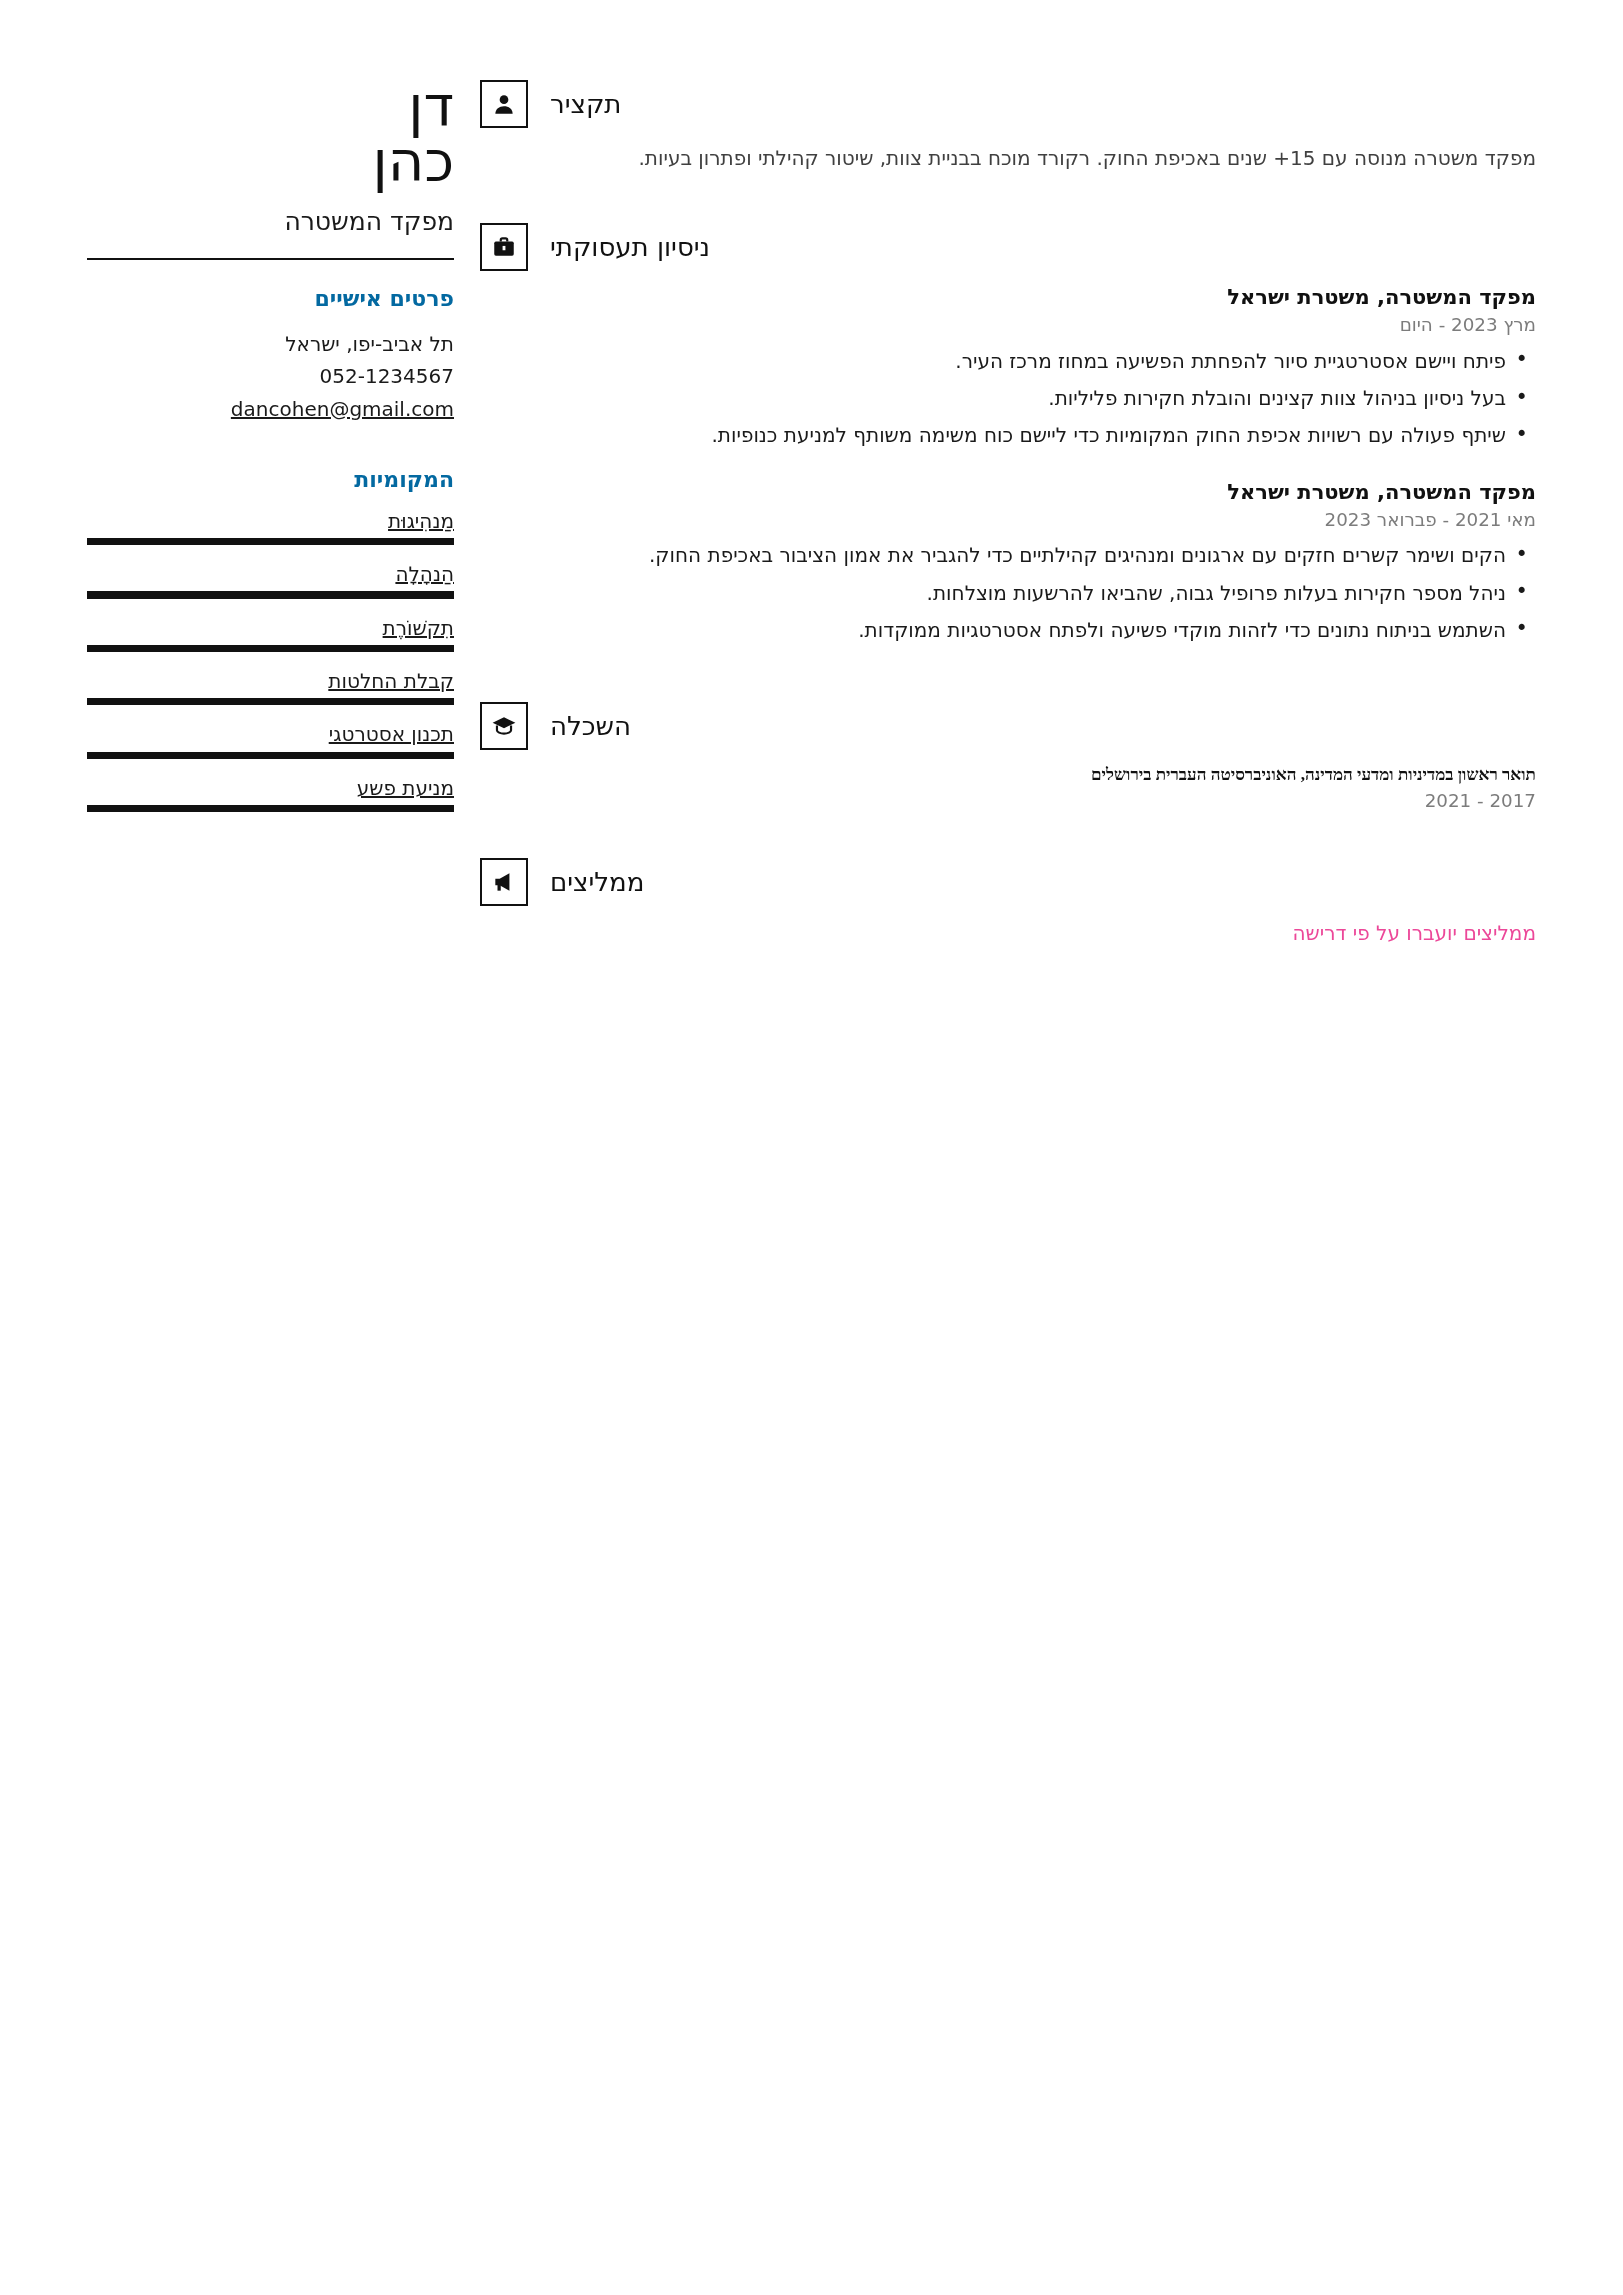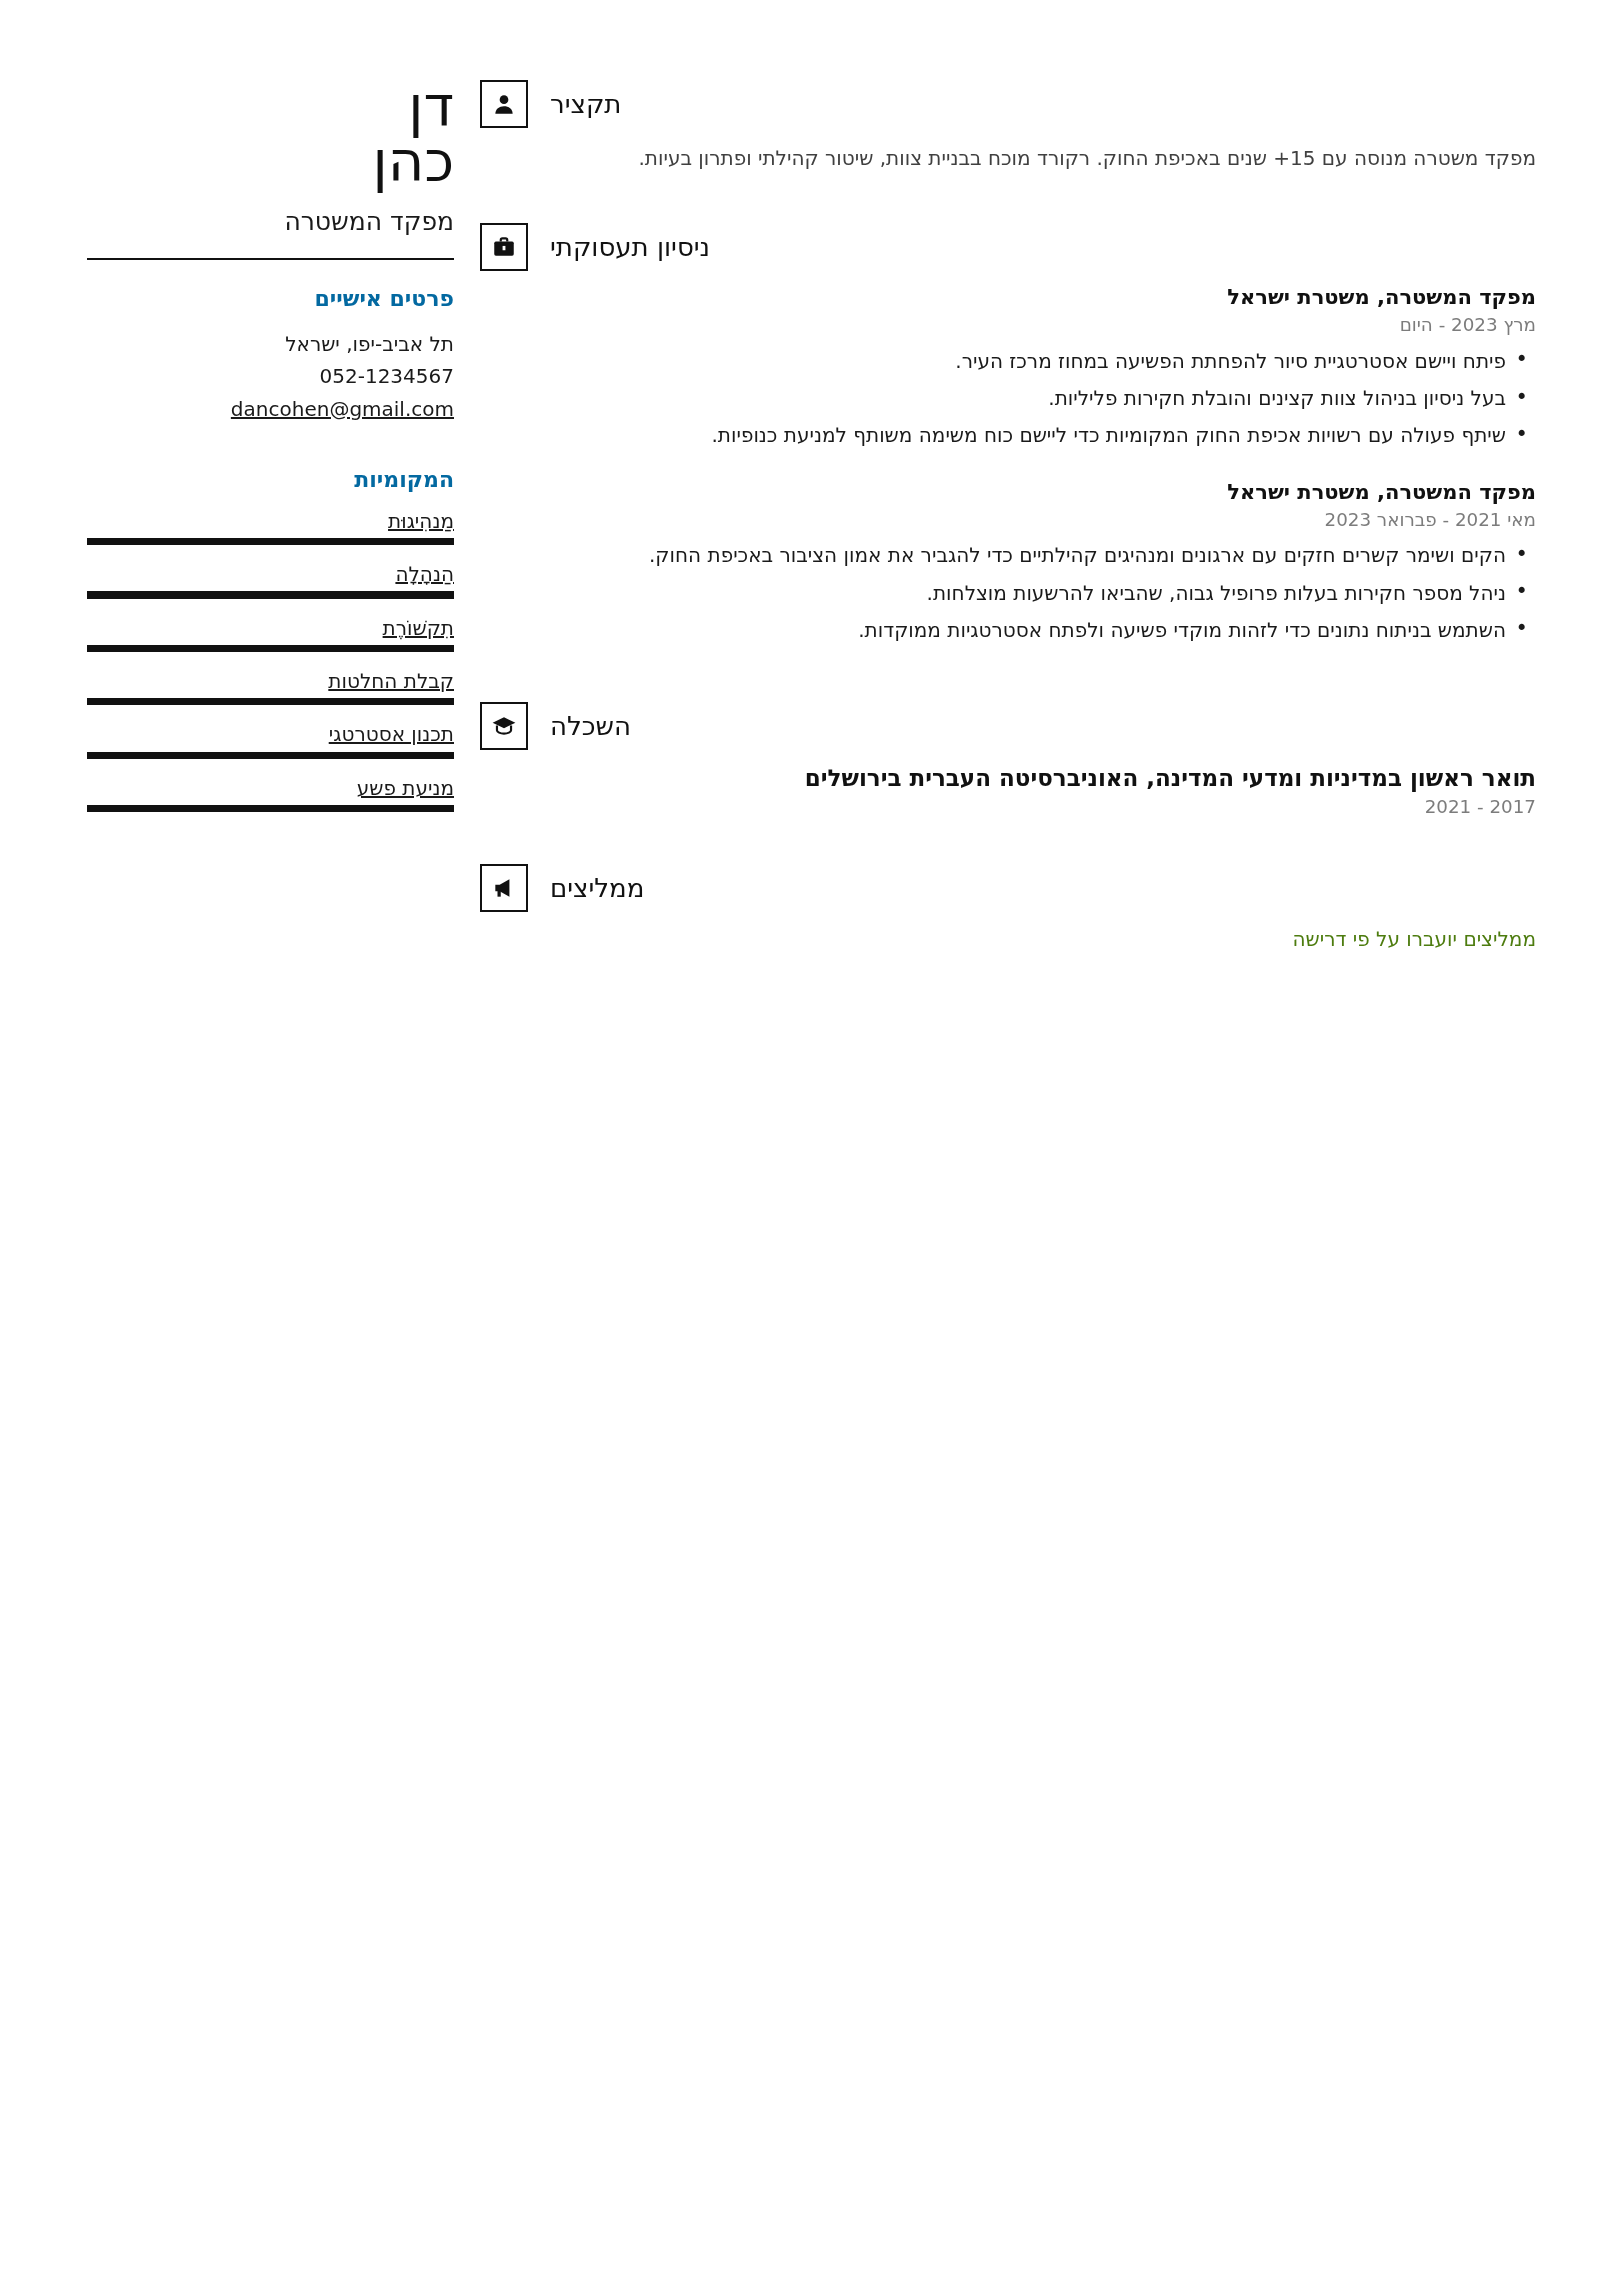--- a/index.html
+++ b/index.html
@@ -171,32 +171,33 @@
   }
   ul.bullets li::before {
     content: "•";
     position: absolute;
     right: -22px;
     top: -1.3px;
     font-size: 21px;
     color: #1a1a1a;
   }
   .edu-degree {
-    font-size: 23px;
+    font-size: 17px;
     font-weight: 700;
     color: #111;
     margin-bottom: 5.2px;
+    font-family: Liberation Serif, serif;
   }
   .edu-dates {
     font-size: 18.3px;
     color: #7c7c7c;
   }
   .refs-text {
     font-size: 20px;
-    color: #4d7c0f;
+    color: #ec4899;
   }
   .spacer-sm { height: 27.5px; }
   .spacer-md { height: 37px; }
 </style>
 </head>
 <body>
 
 <div class="page">
   <div class="resume">
 

